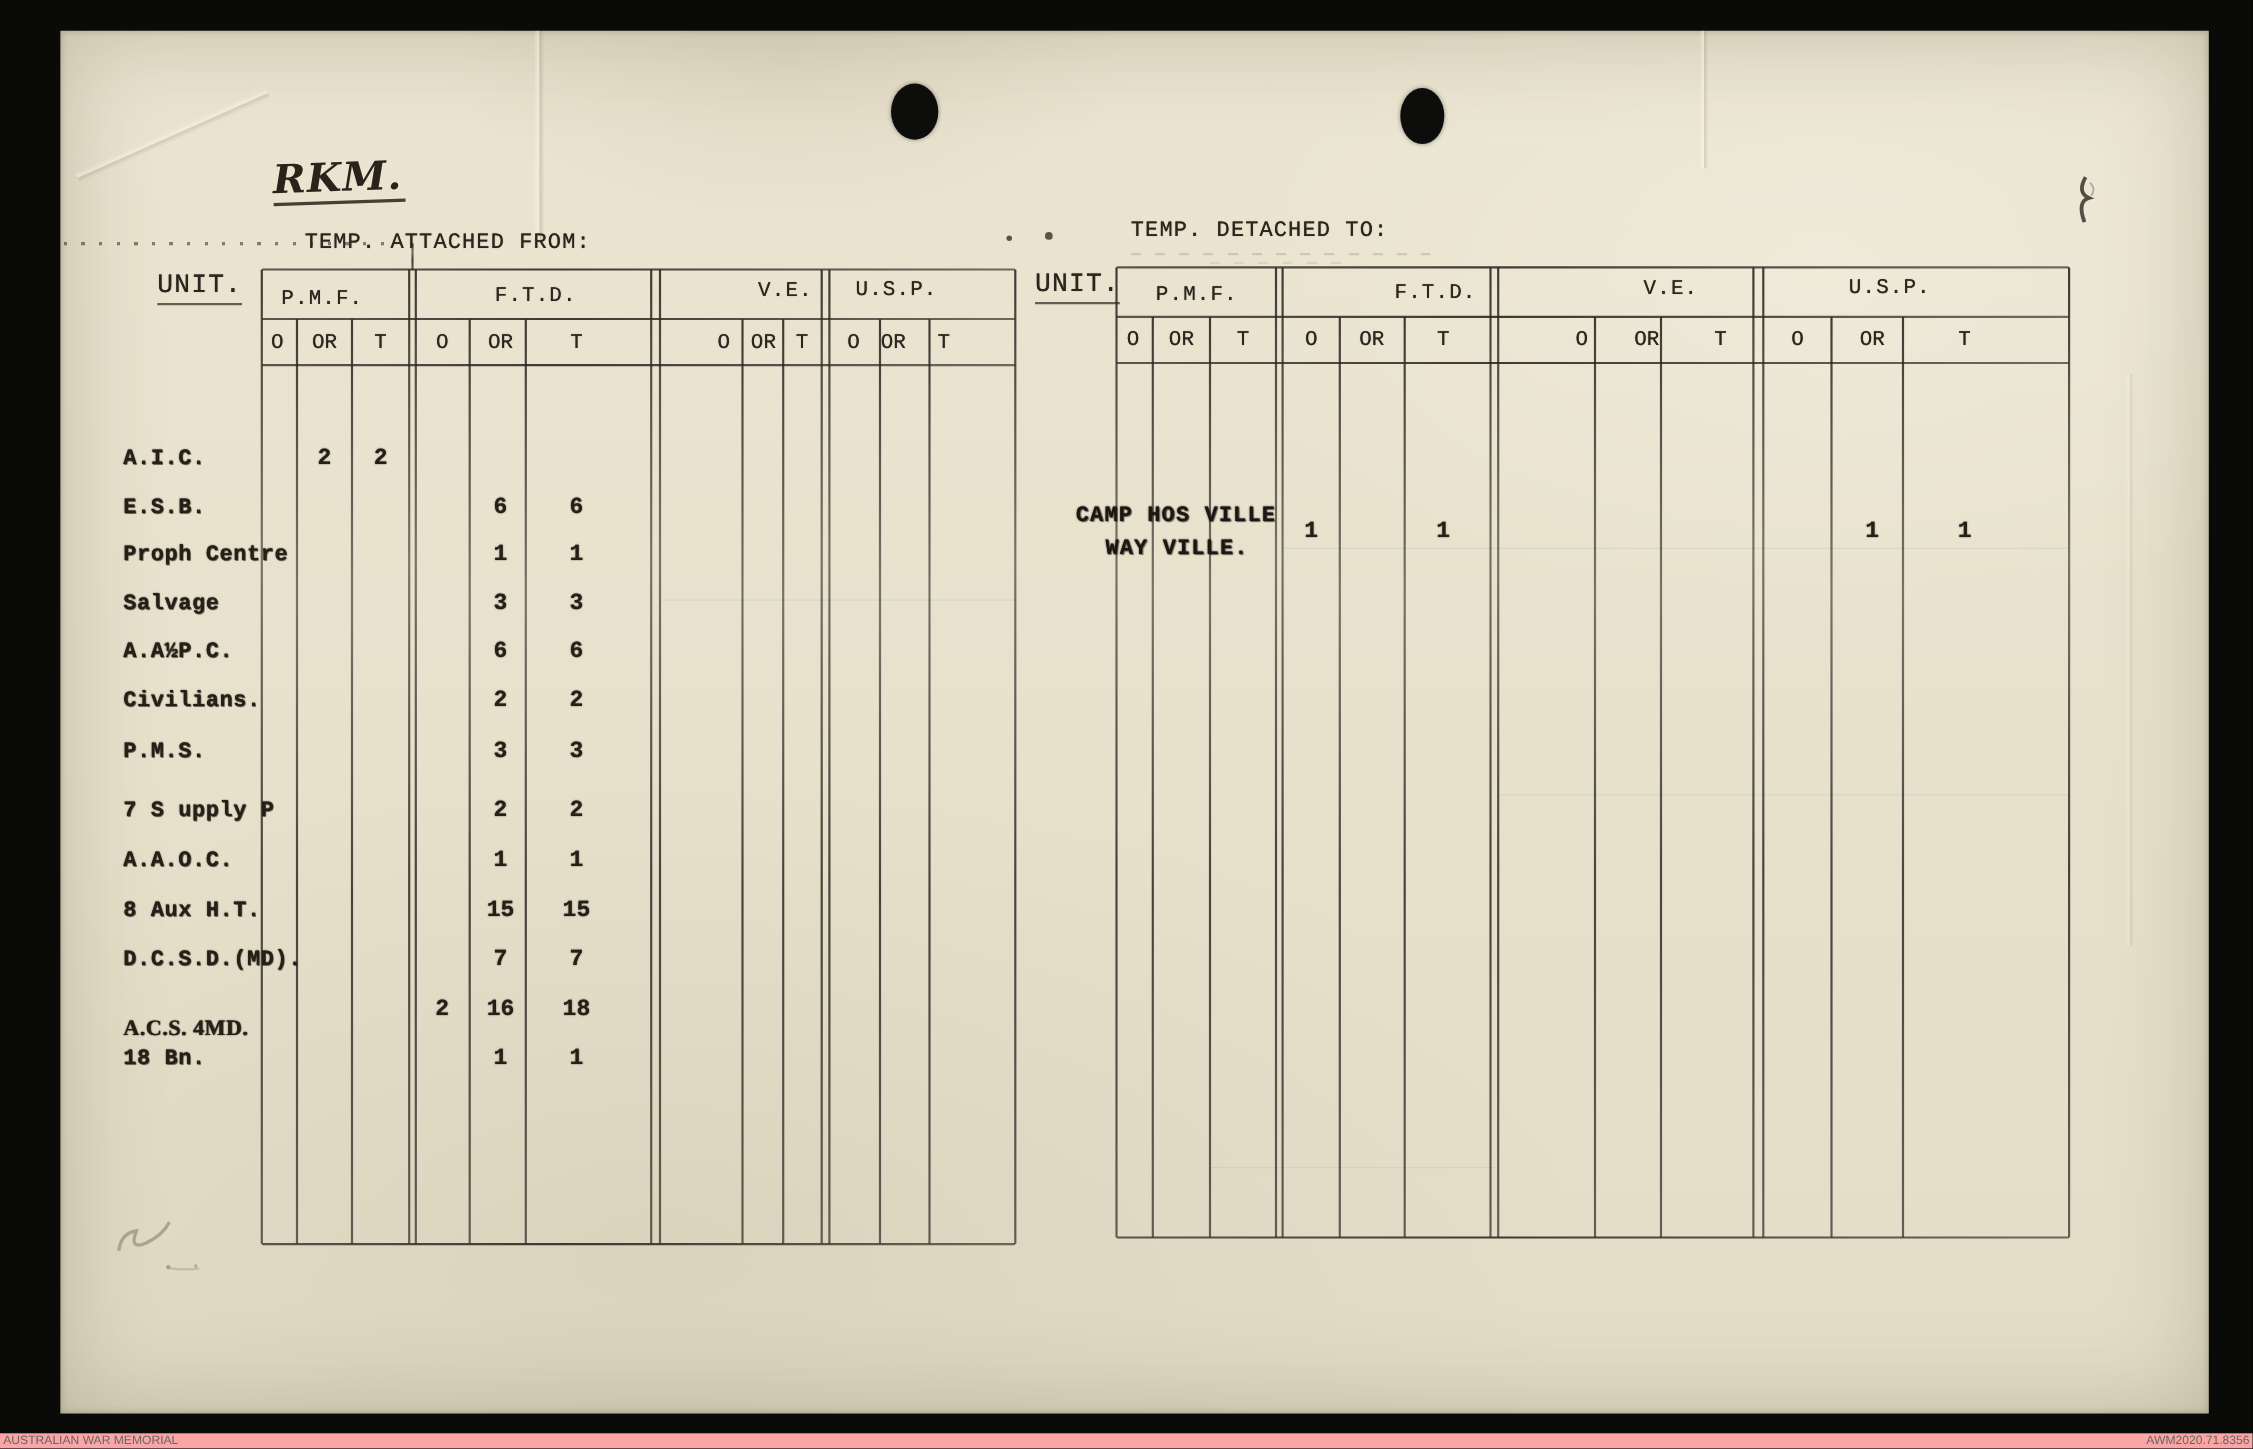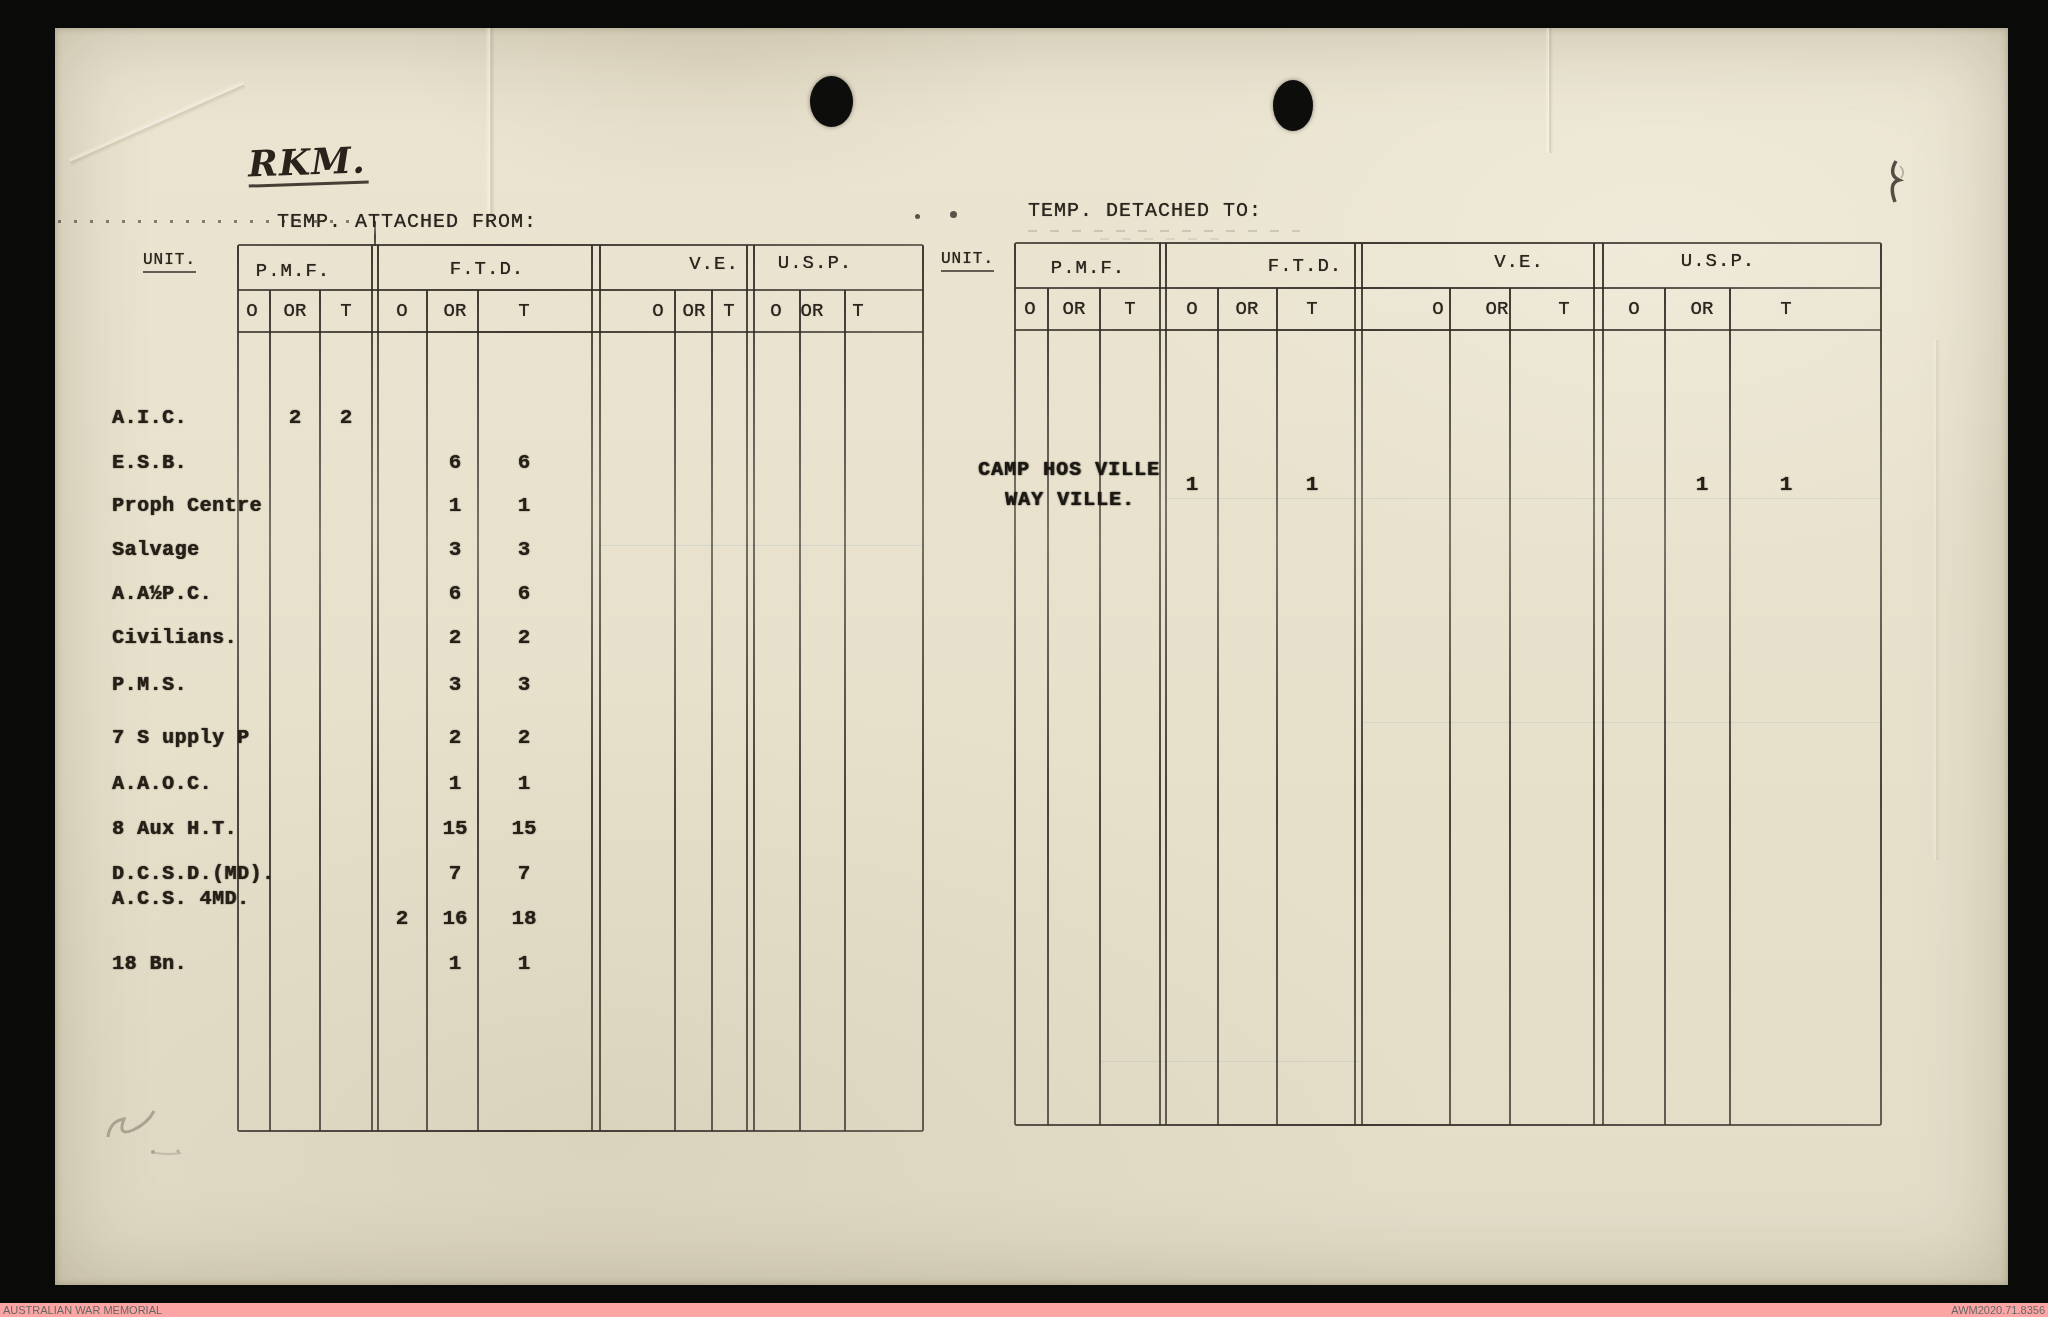--- a/index.html
+++ b/index.html
@@ -8,21 +8,21 @@
   .paper{position:absolute;left:55px;top:28px;width:1953px;height:1257px;
     background:
       radial-gradient(ellipse 520px 240px at 660px 30px, rgba(150,124,80,.10), transparent 60%),
       radial-gradient(ellipse 900px 520px at 82% 18%, rgba(255,253,242,.28), transparent 62%),
       radial-gradient(ellipse 1300px 700px at 28% 88%, rgba(122,102,62,.09), transparent 65%),
       linear-gradient(180deg,#eae4d1,#e7e1cc 55%,#e3ddc8);
     box-shadow: inset 0 0 90px rgba(98,82,50,.28), inset 0 0 7px rgba(60,50,30,.28);}
   .t{position:absolute;transform:translate(-50%,-50%);color:#2a251d;white-space:pre;}
   .anchor-left{transform:translate(0,-50%);}
   .title{font-size:20px;letter-spacing:1px;text-shadow:0 0 .7px rgba(42,37,29,.9);}
-  .unit-h{font-size:16px;letter-spacing:1px;border-bottom:2px solid rgba(42,37,29,.7);
+  .unit-h{font-size:24px;letter-spacing:1px;border-bottom:2px solid rgba(42,37,29,.7);
           padding-bottom:2px;text-shadow:0 0 .7px rgba(42,37,29,.9);}
   .sec{font-size:19px;letter-spacing:1px;text-shadow:0 0 .7px rgba(42,37,29,.85);}
   .sub{font-size:19px;text-shadow:0 0 .7px rgba(42,37,29,.85);}
   .unit{font-size:20px;font-weight:bold;letter-spacing:.5px;color:#241f17;
         text-shadow:0 0 1.3px rgba(30,24,16,.95),.8px .8px .6px rgba(30,24,16,.5);filter:blur(.25px);}
   .num{font-size:21px;font-weight:bold;color:#241f17;
        text-shadow:0 0 1.3px rgba(30,24,16,.9);filter:blur(.2px);}
   .stamp{font-size:20px;font-weight:bold;letter-spacing:1px;color:#1b1712;
          text-shadow:0 0 1.6px rgba(25,21,16,.95),1px .6px .9px rgba(25,21,16,.5);filter:blur(.35px);}
   .vl{position:absolute;width:2px;border-radius:1px;
@@ -146,21 +146,21 @@
       <div class="t num" style="left: 524px; top: 737px;">2</div>
       <div class="t unit anchor-left" style="left: 112px; top: 783px;">A.A.O.C.</div>
       <div class="t num" style="left: 455px; top: 783px;">1</div>
       <div class="t num" style="left: 524px; top: 783px;">1</div>
       <div class="t unit anchor-left" style="left: 112px; top: 828px;">8 Aux H.T.</div>
       <div class="t num" style="left: 455px; top: 828px;">15</div>
       <div class="t num" style="left: 524px; top: 828px;">15</div>
       <div class="t unit anchor-left" style="left: 112px; top: 873px;">D.C.S.D.(MD).</div>
       <div class="t num" style="left: 455px; top: 873px;">7</div>
       <div class="t num" style="left: 524px; top: 873px;">7</div>
-      <div class="t unit anchor-left" style="left: 112px; top: 898px;">A.C.S. 4MD.</div>
+      <div class="t unit anchor-left" style="left: 112px; top: 935px; font-family: Liberation Serif, serif;">A.C.S. 4MD.</div>
       <div class="t num" style="left: 402px; top: 918px;">2</div>
       <div class="t num" style="left: 455px; top: 918px;">16</div>
       <div class="t num" style="left: 524px; top: 918px;">18</div>
       <div class="t unit anchor-left" style="left: 112px; top: 963px;">18 Bn.</div>
       <div class="t num" style="left: 455px; top: 963px;">1</div>
       <div class="t num" style="left: 524px; top: 963px;">1</div>
     </div>
   <div>
       <div class="vl" style="left: 1014px; top: 243px; height: 882px;"></div>
       <div class="vl" style="left: 1159px; top: 243px; height: 882px;"></div>

